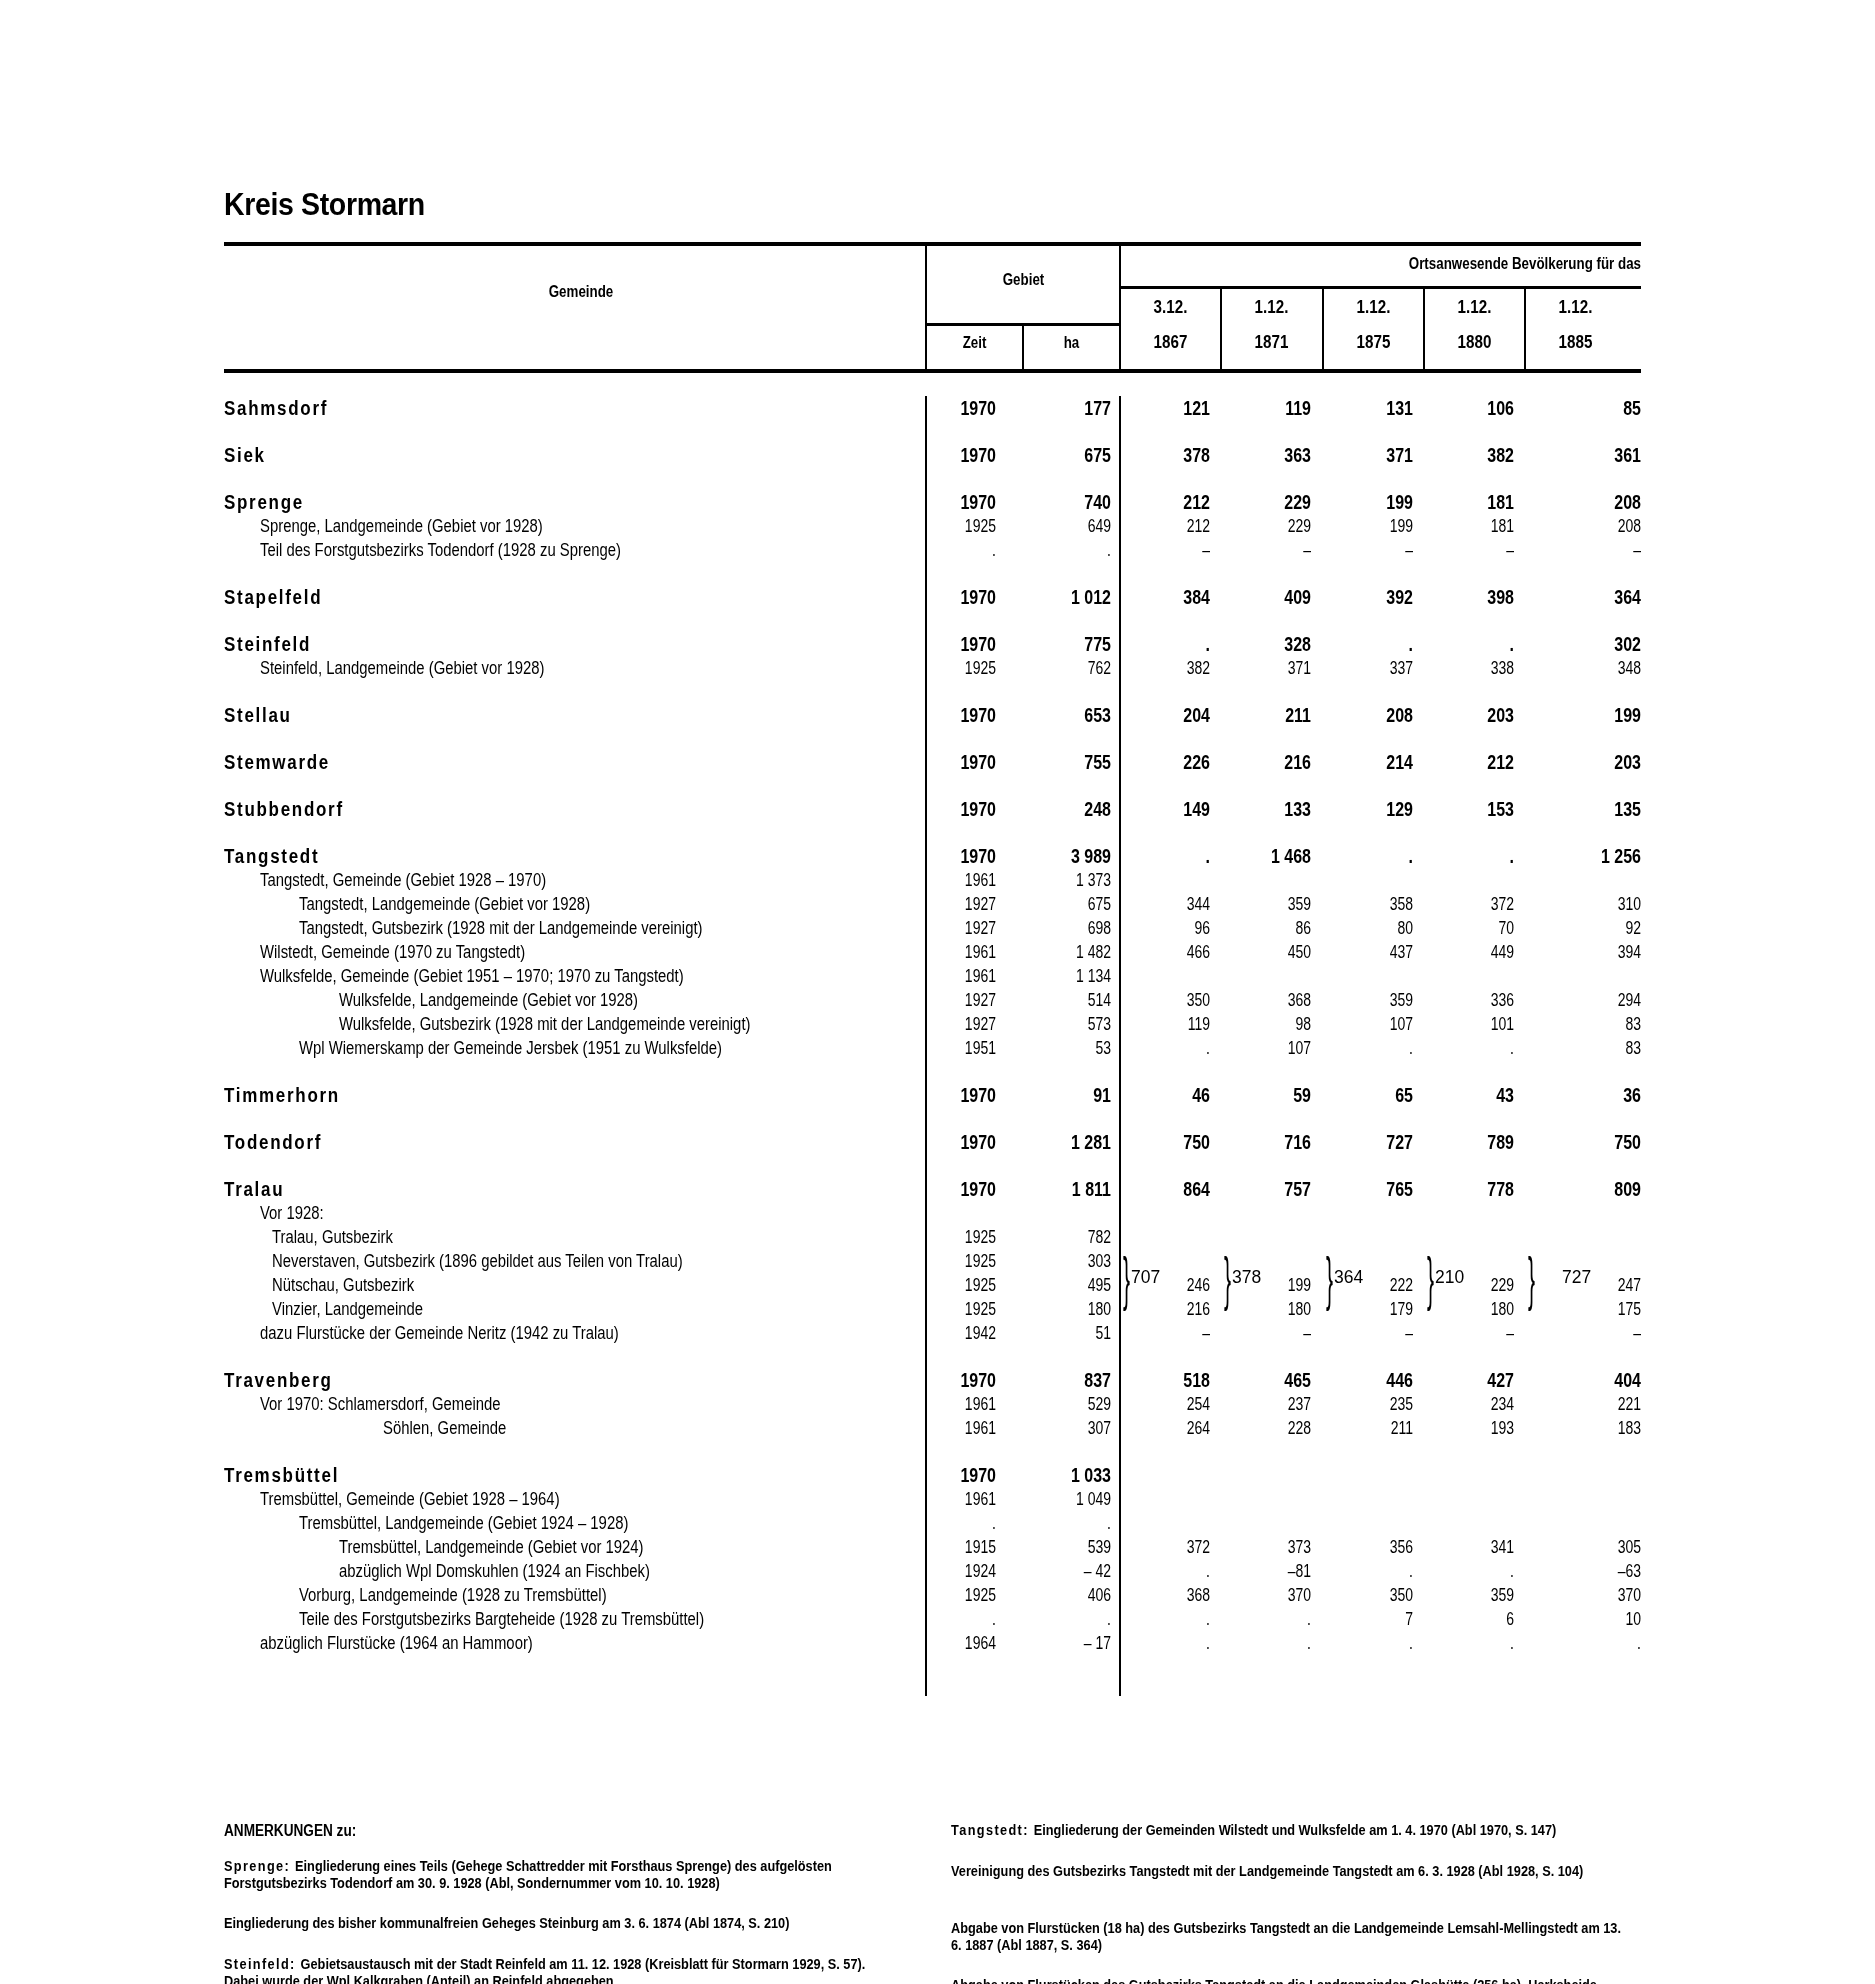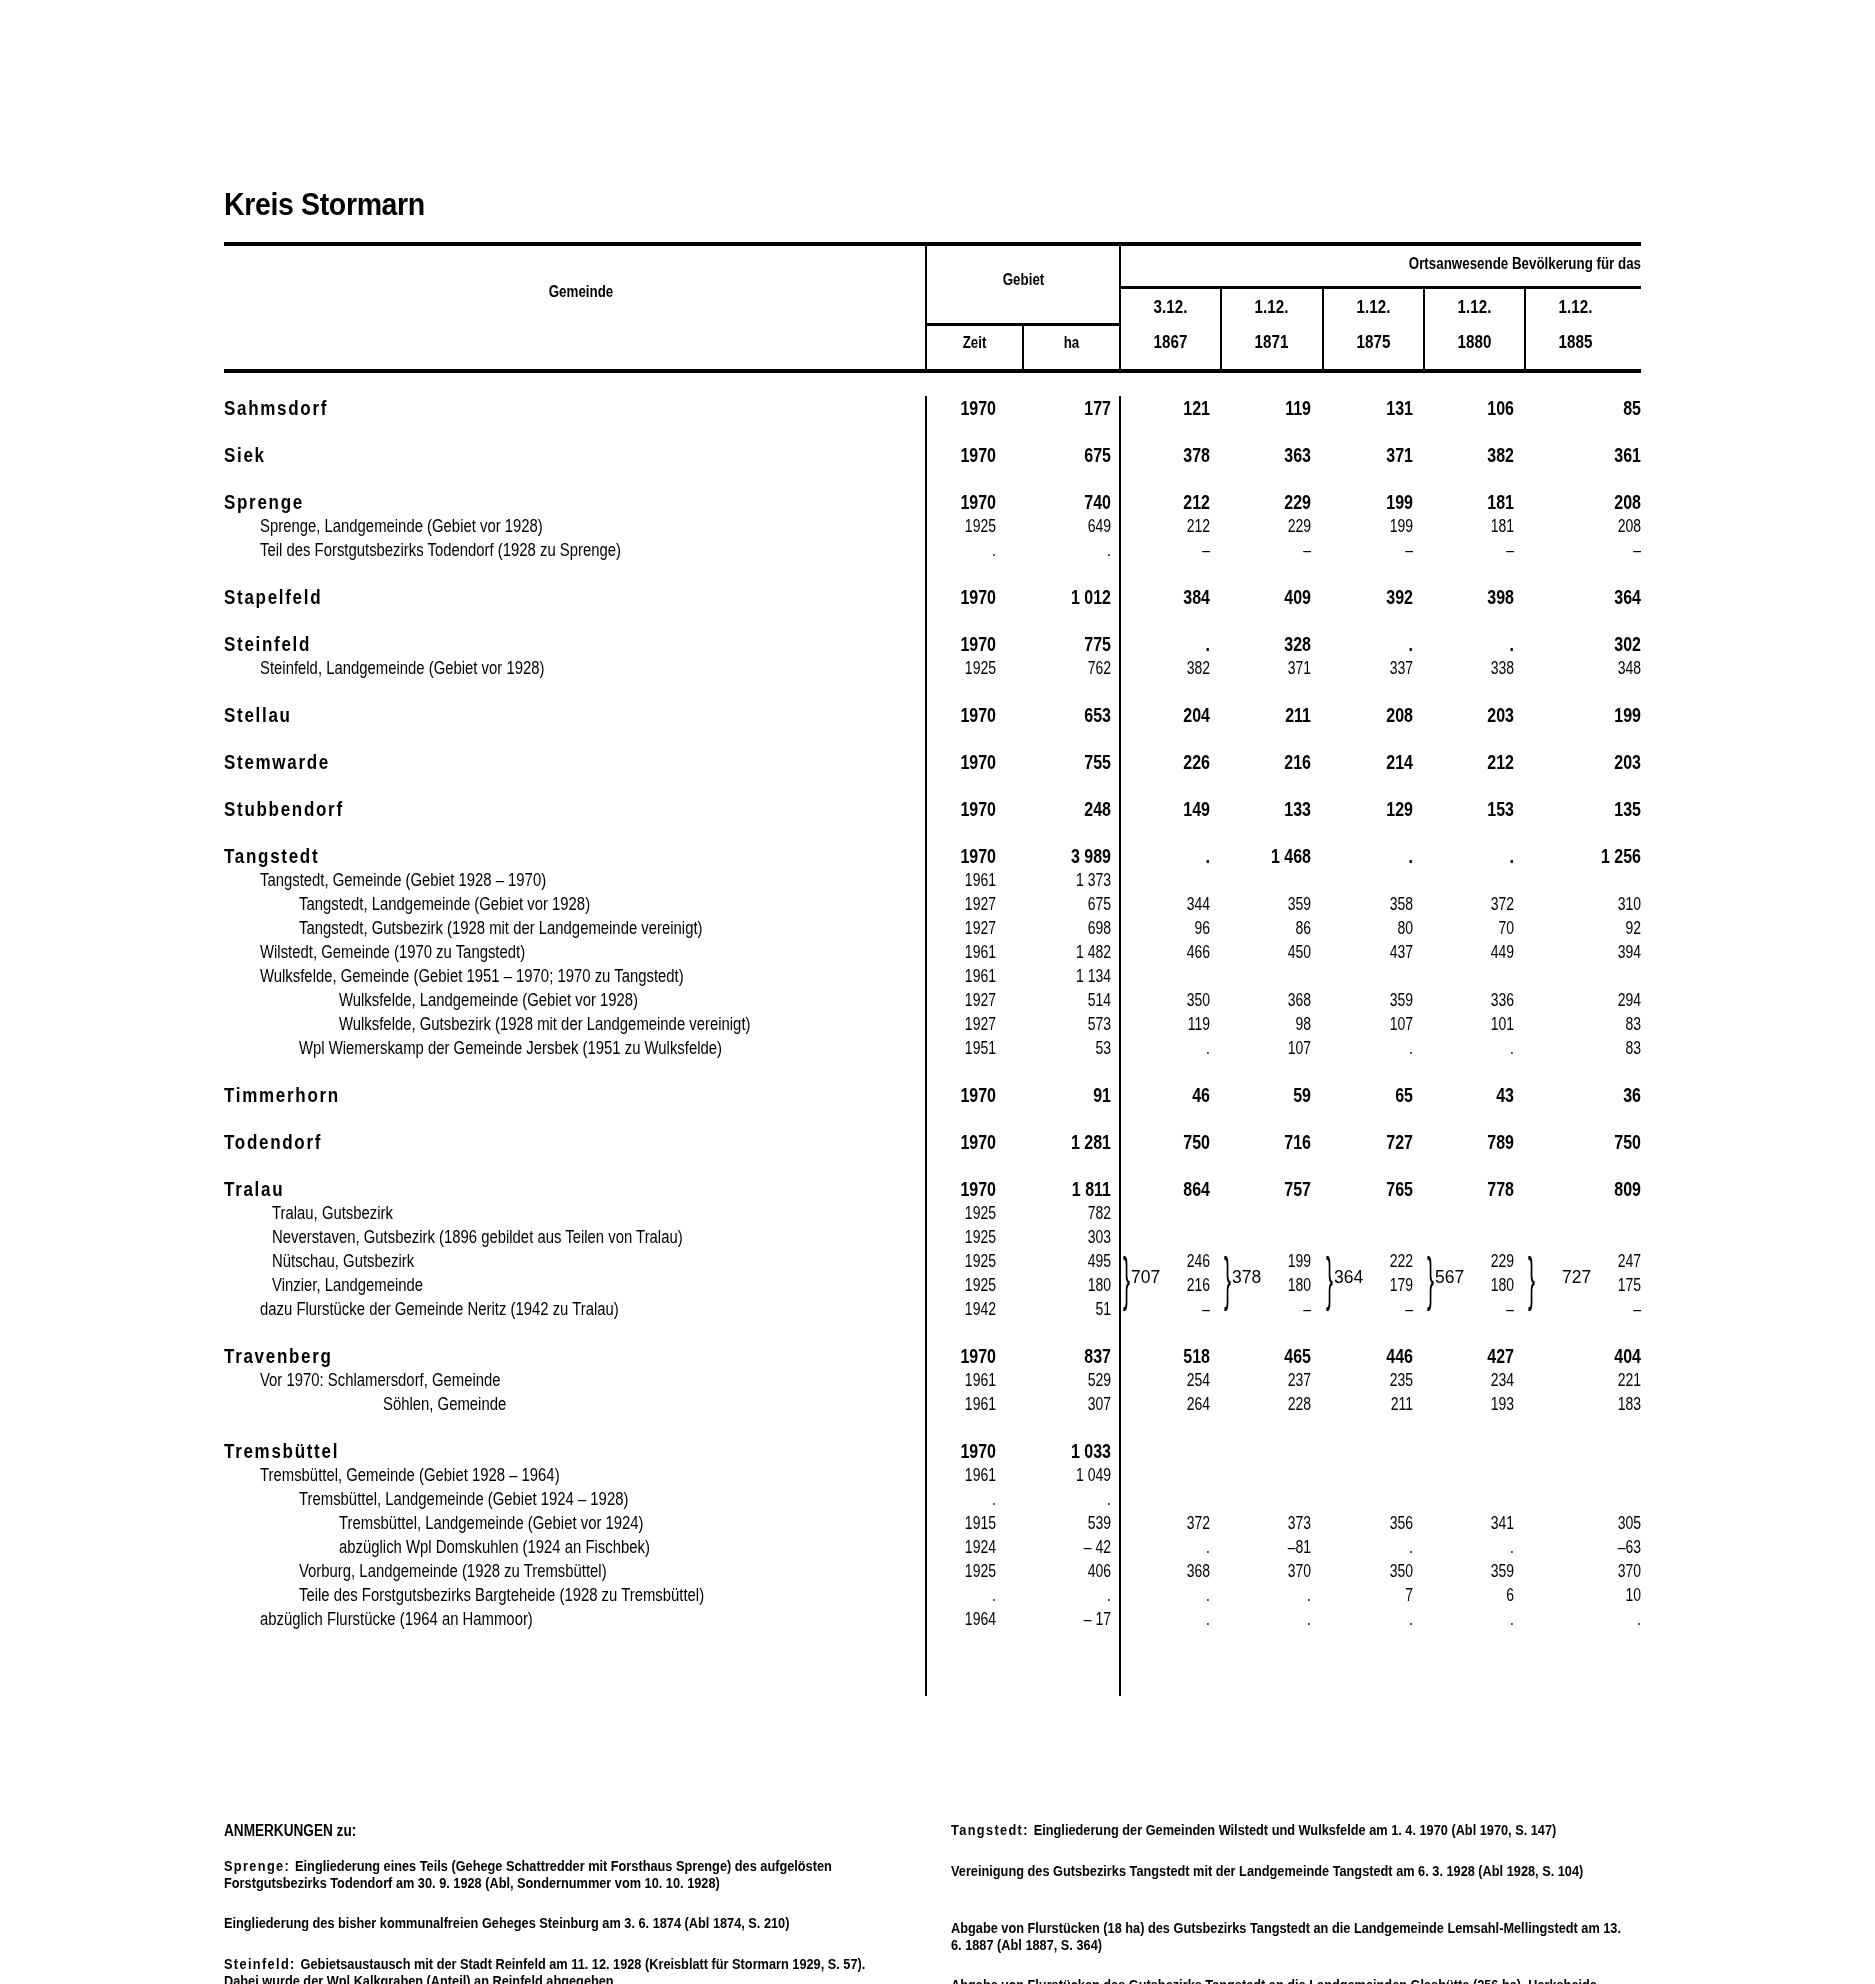--- a/index.html
+++ b/index.html
@@ -283,20 +283,30 @@
         <div class="name" style="left: 0px;">Tralau</div>
         <div class="num" style="left: 693px; width: 79px;">1970</div>
         <div class="num" style="left: 808px; width: 79px;">1 811</div>
         <div class="num" style="left: 907px; width: 79px;">864</div>
         <div class="num" style="left: 1008px; width: 79px;">757</div>
         <div class="num" style="left: 1110px; width: 79px;">765</div>
         <div class="num" style="left: 1211px; width: 79px;">778</div>
         <div class="num" style="left: 1338px; width: 79px;">809</div>
       </div>
       <div class="row">
+        <div class="name" style="left: 36px;">Vor 1928:</div>
+        <div class="num" style="left: 693px; width: 79px;"></div>
+        <div class="num" style="left: 808px; width: 79px;"></div>
+        <div class="num" style="left: 907px; width: 79px;"></div>
+        <div class="num" style="left: 1008px; width: 79px;"></div>
+        <div class="num" style="left: 1110px; width: 79px;"></div>
+        <div class="num" style="left: 1211px; width: 79px;"></div>
+        <div class="num" style="left: 1338px; width: 79px;"></div>
+      </div>
+      <div class="row">
         <div class="name" style="left: 48px;">Tralau, Gutsbezirk</div>
         <div class="num" style="left: 693px; width: 79px;">1925</div>
         <div class="num" style="left: 808px; width: 79px;">782</div>
         <div class="num" style="left: 907px; width: 79px;"></div>
         <div class="num" style="left: 1008px; width: 79px;"></div>
         <div class="num" style="left: 1110px; width: 79px;"></div>
         <div class="num" style="left: 1211px; width: 79px;"></div>
         <div class="num" style="left: 1338px; width: 79px;"></div>
       </div>
       <div class="row">
@@ -451,21 +461,21 @@
       </div>
       <div class="colline" style="left: 701px; height: 1300px;"></div>
       <div class="colline" style="left: 895px; height: 1300px;"></div>
       <div class="brace" style="left: 899px; top: 853px;">}</div>
       <div class="num" style="position: absolute; font-size: 17.5px; left: 907px; width: 79px; top: 871px;">707</div>
       <div class="brace" style="left: 1000px; top: 853px;">}</div>
       <div class="num" style="position: absolute; font-size: 17.5px; left: 1008px; width: 79px; top: 871px;">378</div>
       <div class="brace" style="left: 1102px; top: 853px;">}</div>
       <div class="num" style="position: absolute; font-size: 17.5px; left: 1110px; width: 79px; top: 871px;">364</div>
       <div class="brace" style="left: 1203px; top: 853px;">}</div>
-      <div class="num" style="position: absolute; font-size: 17.5px; left: 1211px; width: 79px; top: 871px;">567</div>
+      <div class="num" style="position: absolute; font-size: 17.5px; left: 1211px; width: 79px; top: 871px;">210</div>
       <div class="brace" style="left: 1304px; top: 853px;">}</div>
       <div class="num" style="position: absolute; font-size: 17.5px; left: 1338px; width: 79px; top: 871px;">727</div>
     </div>
 </div>
 
 <div class="notes-title">ANMERKUNGEN zu:</div>
 <div id="notes-left">
     <div class="note" style="left: 224px; top: 1858px;"><span class="lead">Sprenge: </span><span>Eingliederung eines Teils (Gehege Schattredder mit Forsthaus Sprenge) des aufgelösten Forstgutsbezirks Todendorf am 30. 9. 1928 (Abl, Sondernummer vom 10. 10. 1928)</span></div>
     <div class="note" style="left: 224px; top: 1915px;"><span>Eingliederung des bisher kommunalfreien Geheges Steinburg am 3. 6. 1874 (Abl 1874, S. 210)</span></div>
     <div class="note" style="left: 224px; top: 1956px;"><span class="lead">Steinfeld: </span><span>Gebietsaustausch mit der Stadt Reinfeld am 11. 12. 1928 (Kreisblatt für Stormarn 1929, S. 57). Dabei wurde der Wpl Kalkgraben (Anteil) an Reinfeld abgegeben</span></div>

